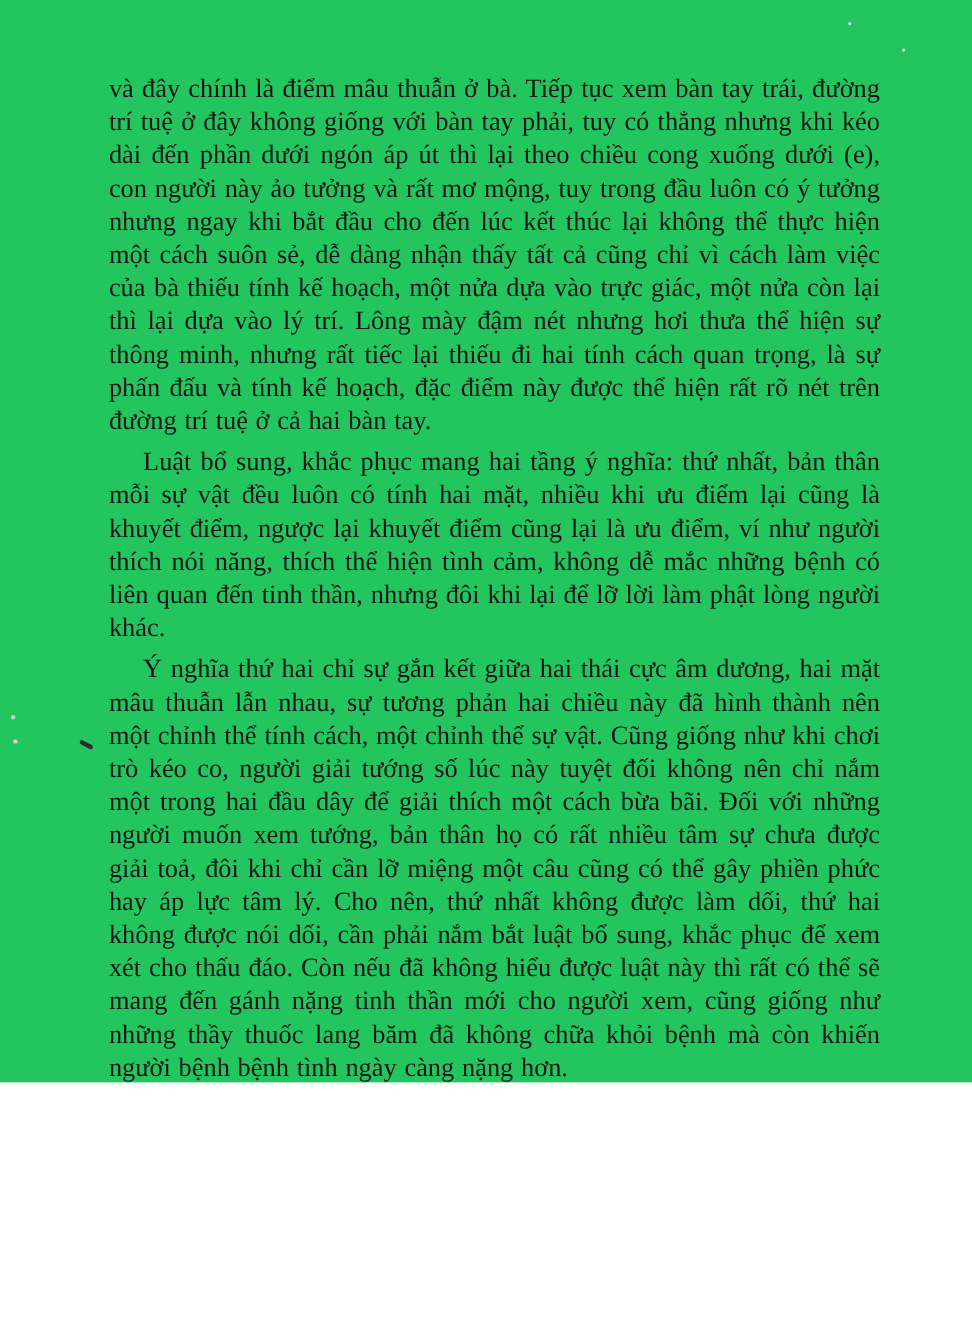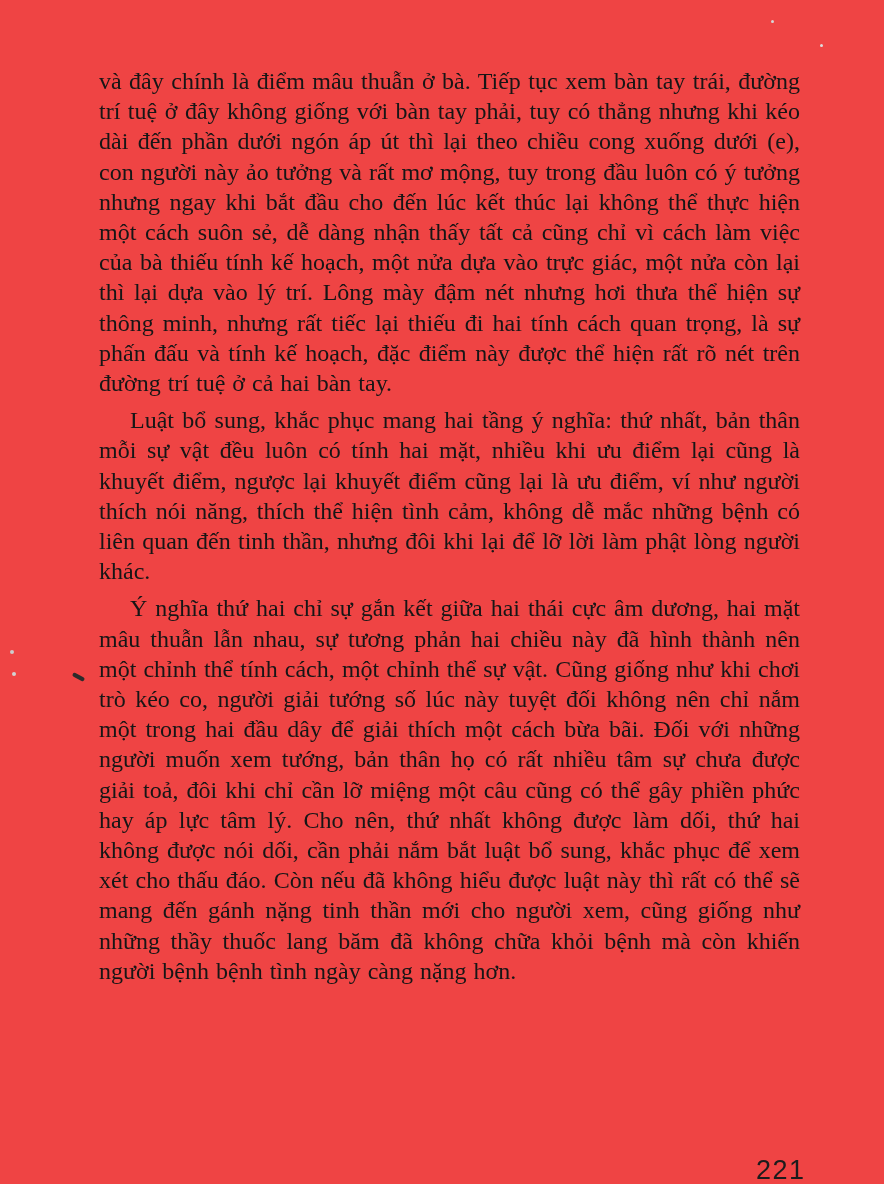--- a/index.html
+++ b/index.html
@@ -6,22 +6,22 @@
 
   html, body {
     width: 884px;
     height: 1200px;
     background: #ffffff;
   }
 
   .page {
     position: relative;
     width: 884px;
-    height: 1184px;
-    background: #ef4444;
+    height: 984px;
+    background: #22c55e;
     overflow: hidden;
   }
 
   .text-block {
     position: absolute;
     left: 99px;
     top: 66px;
     width: 701px;
   }
 

